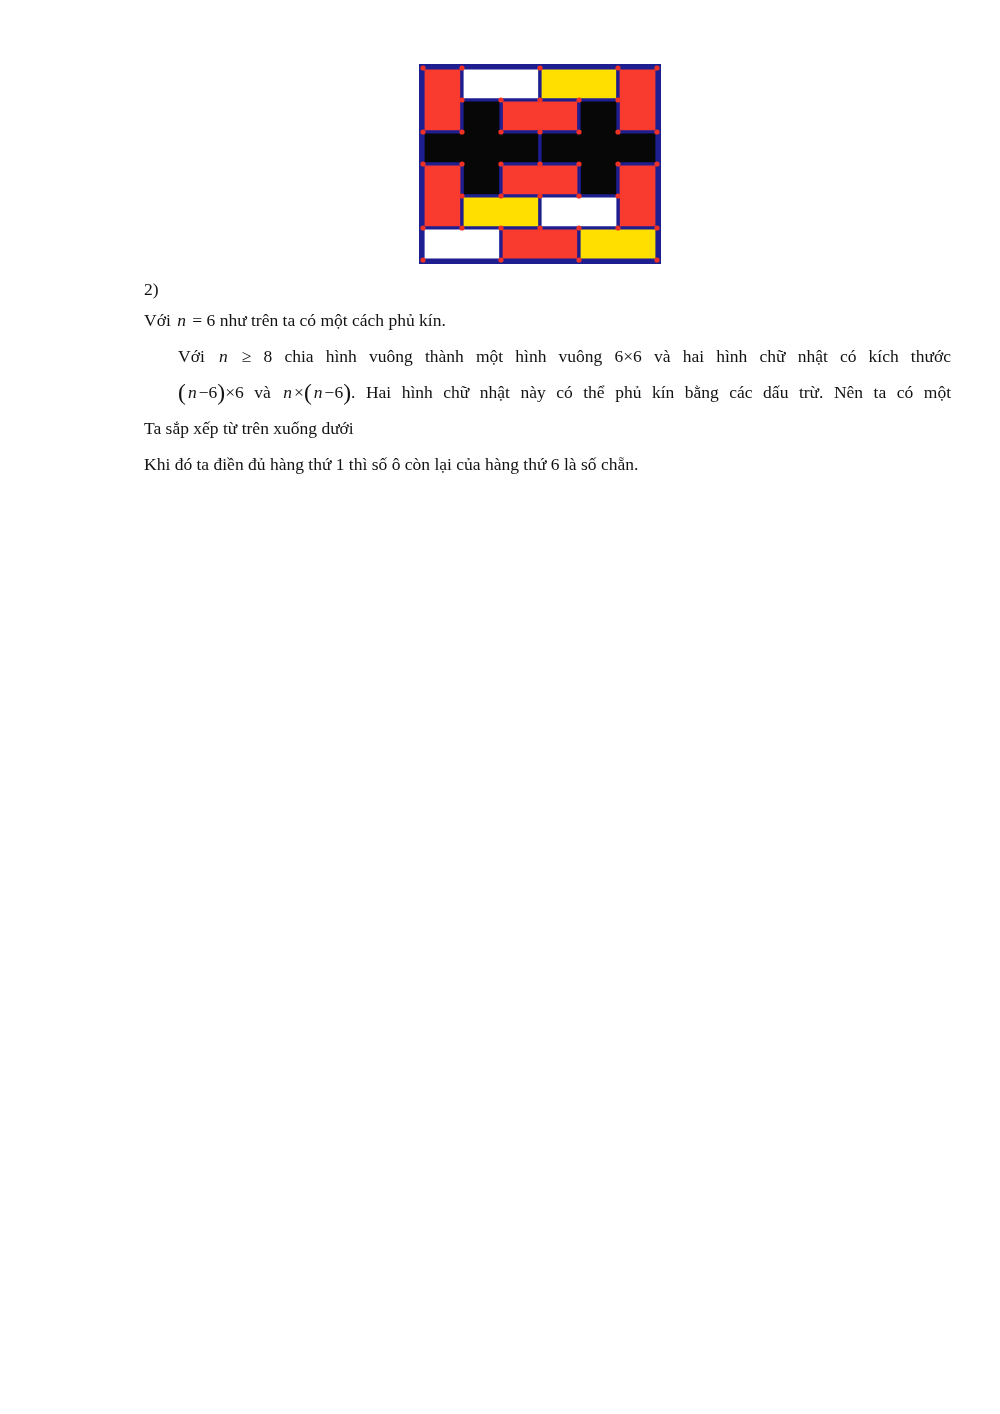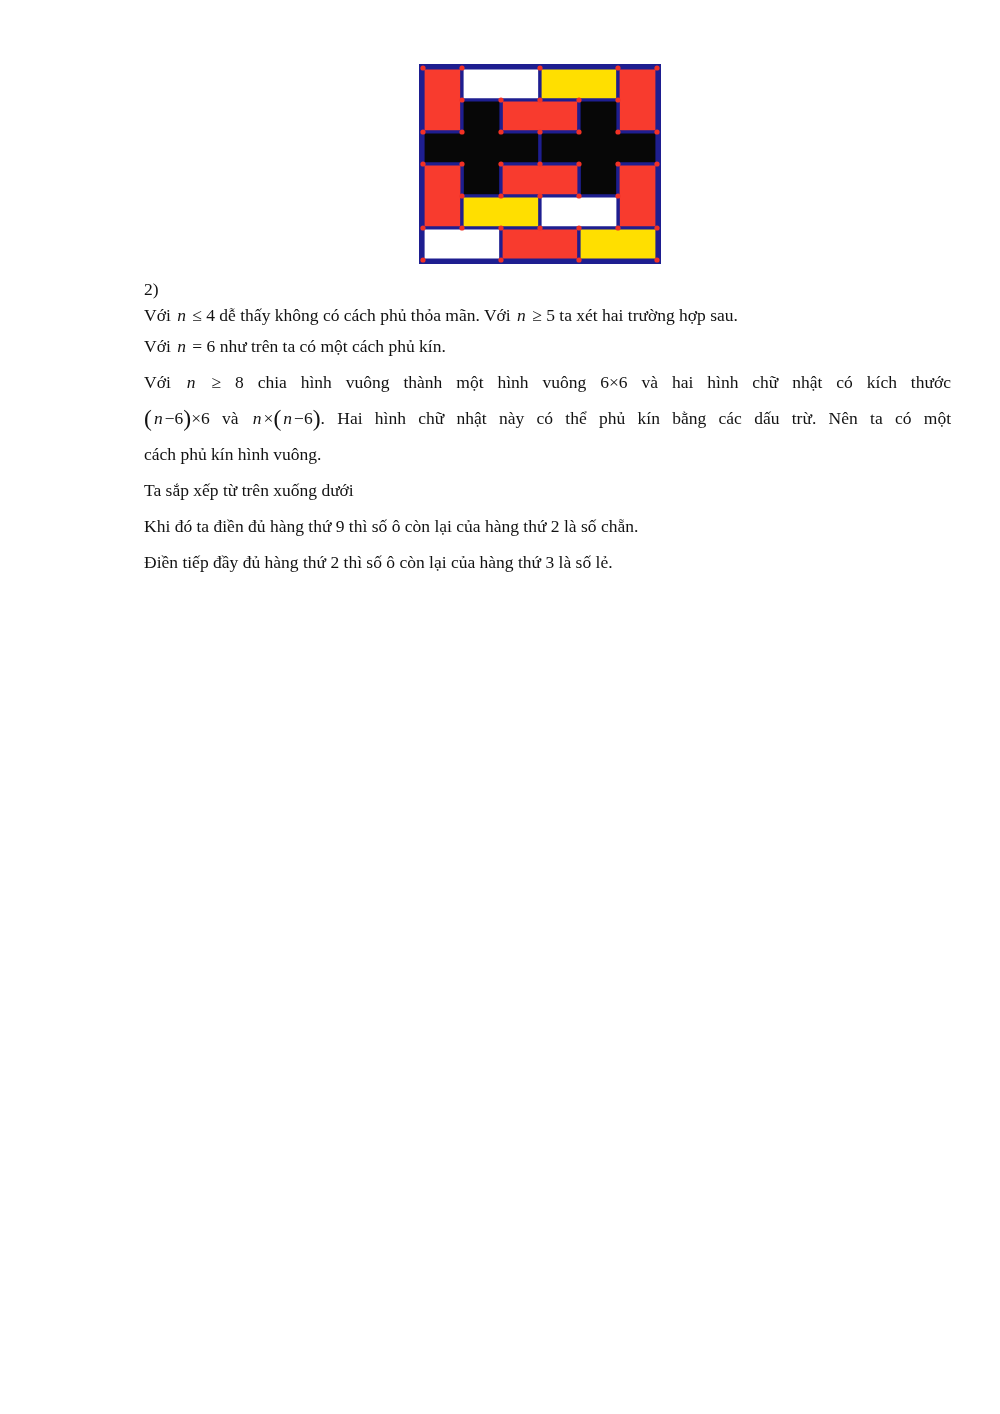--- a/index.html
+++ b/index.html
@@ -25,21 +25,21 @@
     left:144px;
     top:276px;
     width:807px;
   }
   .line{
     font-size:17.5px;
     line-height:36px;
     margin:0;
   }
   .tight{line-height:26px;}
-  .j{text-align:justify;text-align-last:justify;}
+  .j{text-align:justify;text-align-last:justify;margin-left:34px;}
   .mi{font-style:italic;padding:0 2px;}
   .bd{font-weight:bold;}
   .lg{font-size:1.35em;line-height:0;vertical-align:-0.08em;}
 </style>
 </head>
 <body>
 
 <div class="page">
 
   <div class="figure-wrap">
@@ -98,23 +98,20 @@
         <circle cx="82" cy="196" r="2.6" fill="#f23125"></circle>
         <circle cx="4" cy="196" r="2.6" fill="#f23125"></circle>
         <circle cx="160" cy="164" r="2.6" fill="#f23125"></circle>
         <circle cx="160" cy="196" r="2.6" fill="#f23125"></circle>
         <circle cx="238" cy="196" r="2.6" fill="#f23125"></circle>
       </svg>
   </div>
 
   <div class="text-block">
     <p class="line tight"><span>2)</span></p>
-    <p class="line tight"><span> Với </span><span class="mi">n</span><span> ≤ 4 dễ thấy không có cách phủ thỏa mãn. Với </span><span class="mi">n</span><span> ≥ 5 ta xét hai trường hợp sau.</span></p>
     <p class="line"><span>Với </span><span class="mi">n</span><span> = 6 như trên ta có một cách phủ kín.</span></p>
     <p class="line j"><span>Với </span><span class="mi">n</span><span> ≥ 8 chia hình vuông thành một hình vuông 6×6 và hai hình chữ nhật có kích thước</span></p>
     <p class="line j"><span class="lg">(</span><span class="mi">n</span><span>−6</span><span class="lg">)</span><span>×6 và </span><span class="mi">n</span><span>×</span><span class="lg">(</span><span class="mi">n</span><span>−6</span><span class="lg">)</span><span>. Hai hình chữ nhật này có thể phủ kín bằng các dấu trừ. Nên ta có một</span></p>
-    <p class="line"><span>cách phủ kín hình vuông.</span></p>
     <p class="line"><span>Ta sắp xếp từ trên xuống dưới</span></p>
-    <p class="line"><span>Khi đó ta điền đủ hàng thứ 9 thì số ô còn lại của hàng thứ 2 là số chẵn.</span></p>
-    <p class="line"><span>Điền tiếp đầy đủ hàng thứ 2 thì số ô còn lại của hàng thứ 3 là số lẻ.</span></p>
+    <p class="line"><span>Khi đó ta điền đủ hàng thứ 1 thì số ô còn lại của hàng thứ 6 là số chẵn.</span></p>
   </div>
 
 </div>
 
 </body></html>

